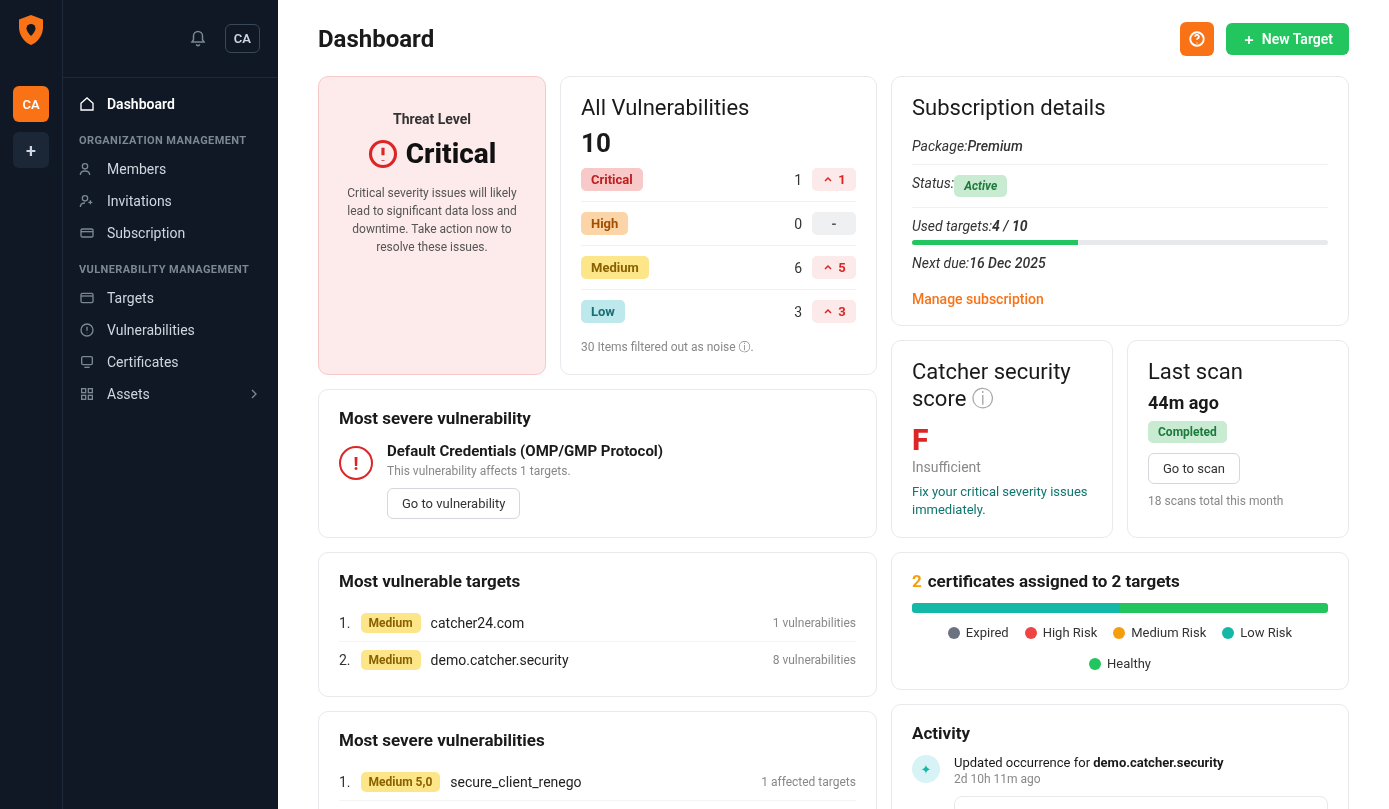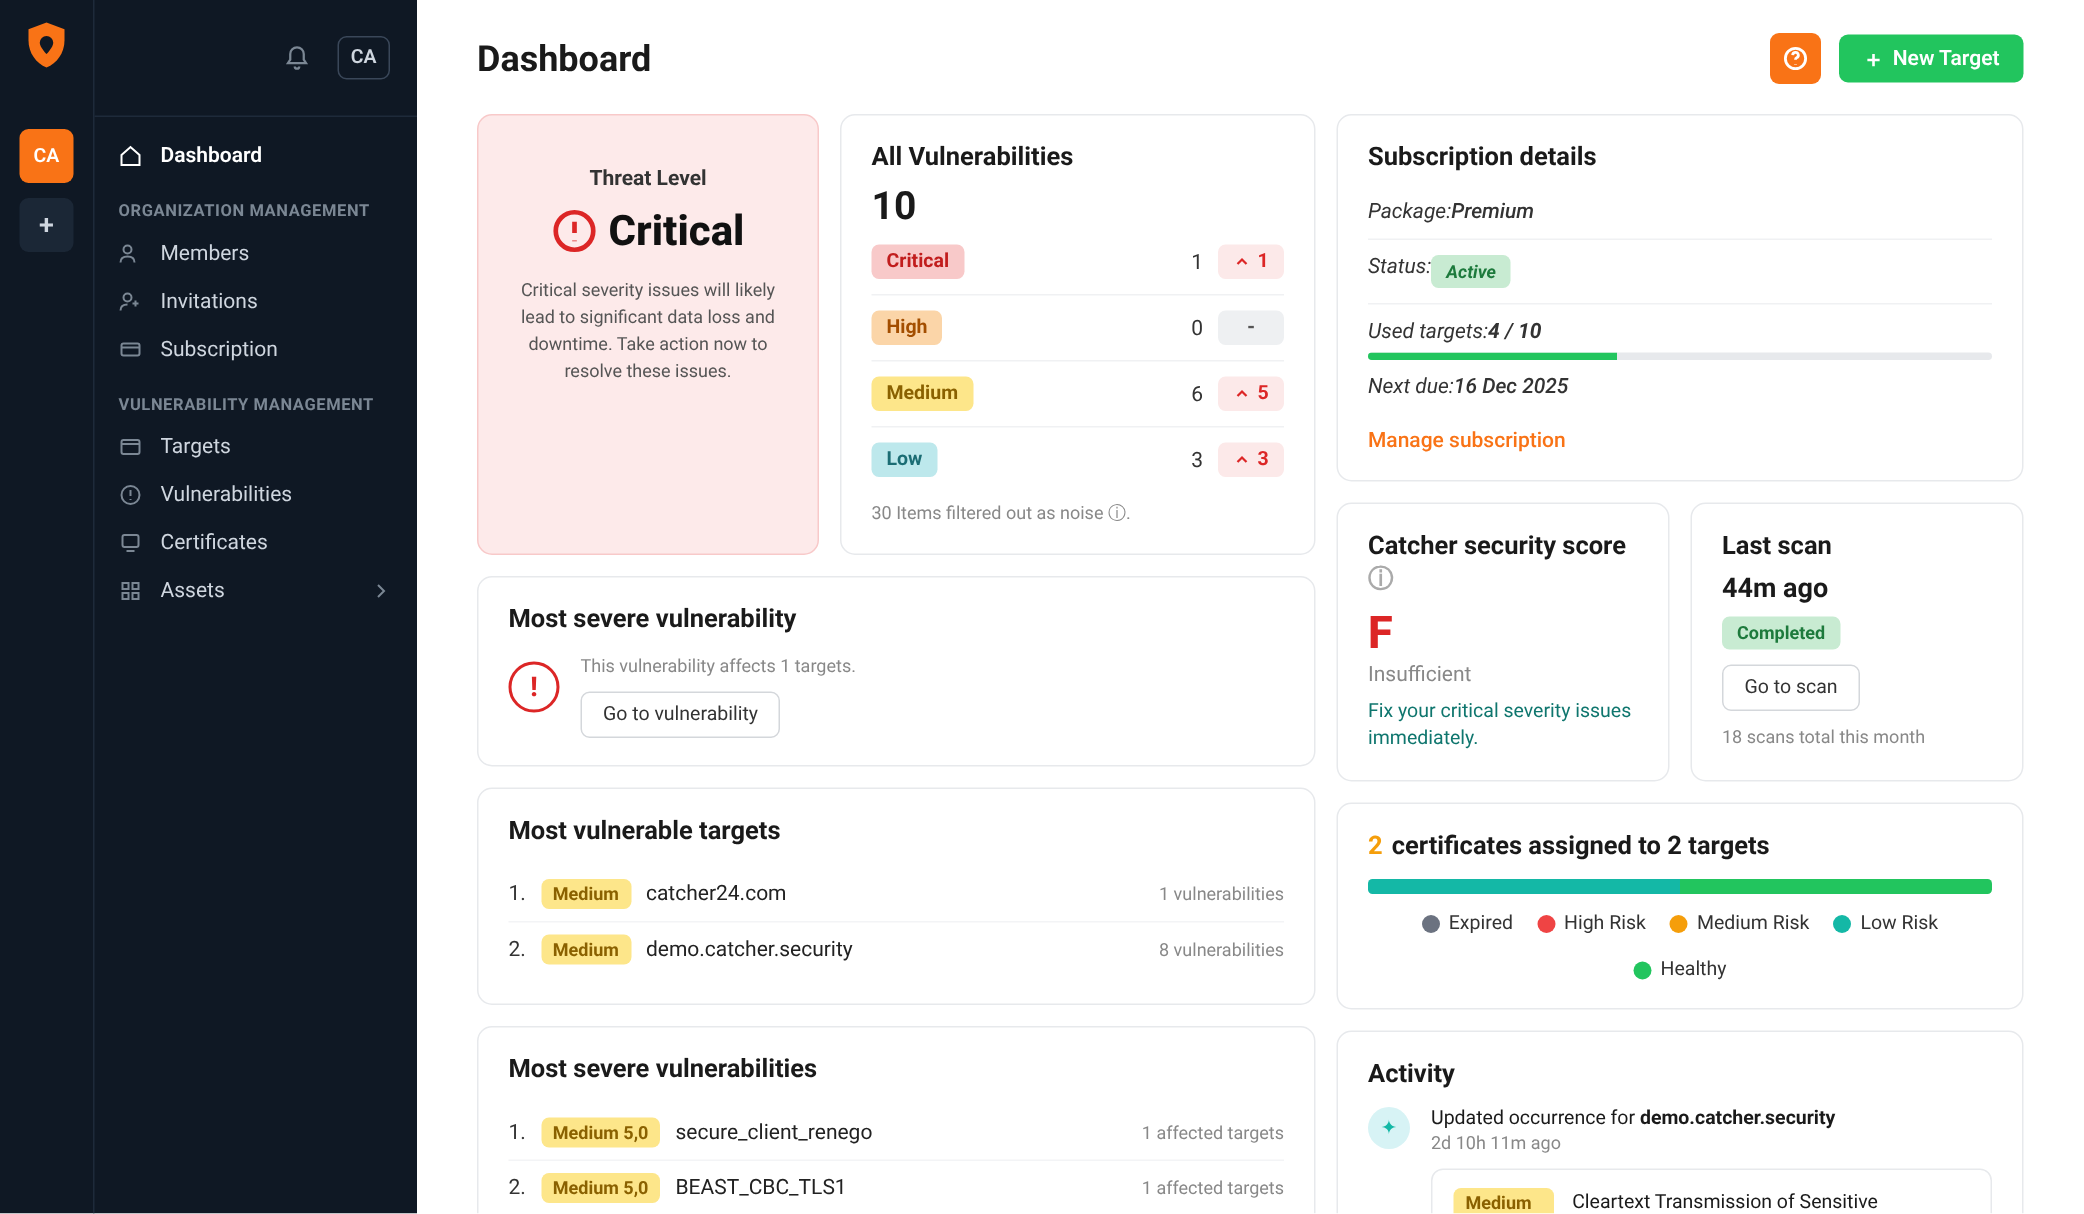--- a/index.html
+++ b/index.html
@@ -128,21 +128,21 @@
 .col-l { flex: 1; }
 
 .row { display:flex; gap:14px; }
 
 .card {
   border: 1px solid #e7e9ec;
   border-radius: 10px;
   padding: 18px 20px;
   background: #fff;
 }
-.card h2 { font-size: 17px; font-weight: 700; margin-bottom: 8px; }
+.card h2 { font-size: 22px; font-weight: 400; margin-bottom: 8px; }
 .card .big { font-size: 26px; font-weight: 700; }
 
 
 .threat {
   width: 228px;
   background: #fdeaea;
   border: 1px solid #f8c9c9;
   text-align: center;
   padding: 34px 16px;
 }
@@ -401,20 +401,21 @@
           <div class="noise">30 Items filtered out as noise ⓘ.</div>
         </div>
       </div>
 
       <div class="row">
         <div class="card" style="flex:1">
           <h2 class="card-h">Most severe vulnerability</h2>
           <div class="msv">
             <div class="ico-big">!</div>
             <div>
+              <div class="title">Default Credentials (OMP/GMP Protocol)</div>
               <div class="sub">This vulnerability affects 1 targets.</div>
               <div class="btn-outline">Go to vulnerability</div>
             </div>
           </div>
         </div>
       </div>
 
       <div class="card">
         <h2 class="card-h">Most vulnerable targets</h2>
         <div id="tgt-rows">

